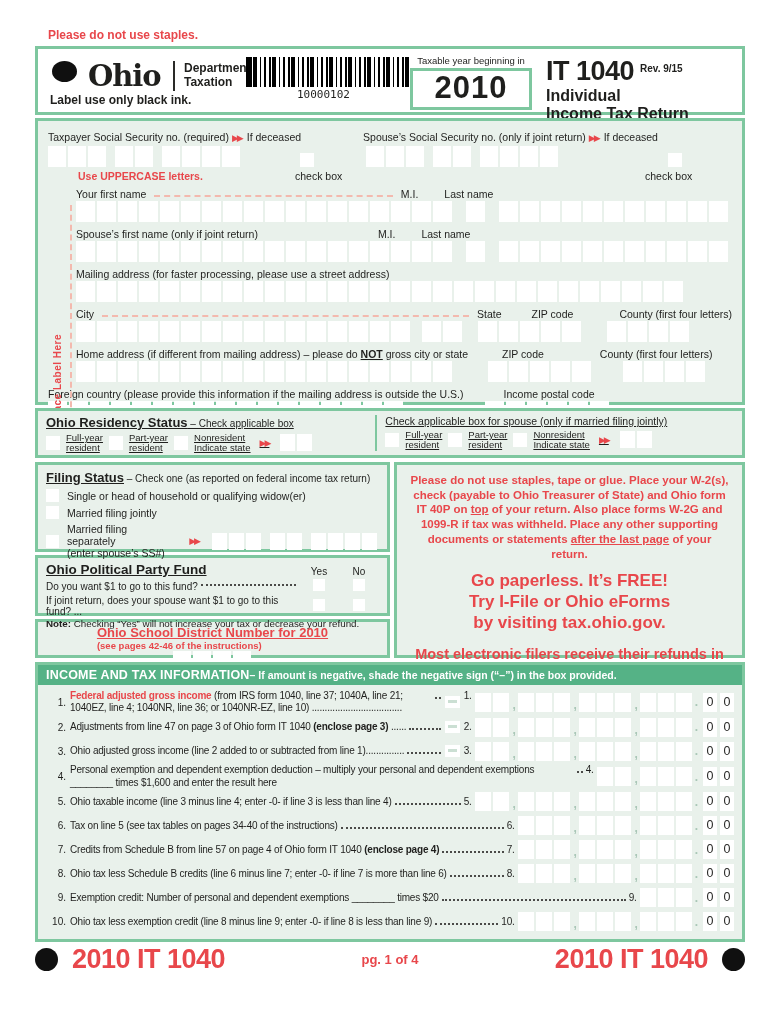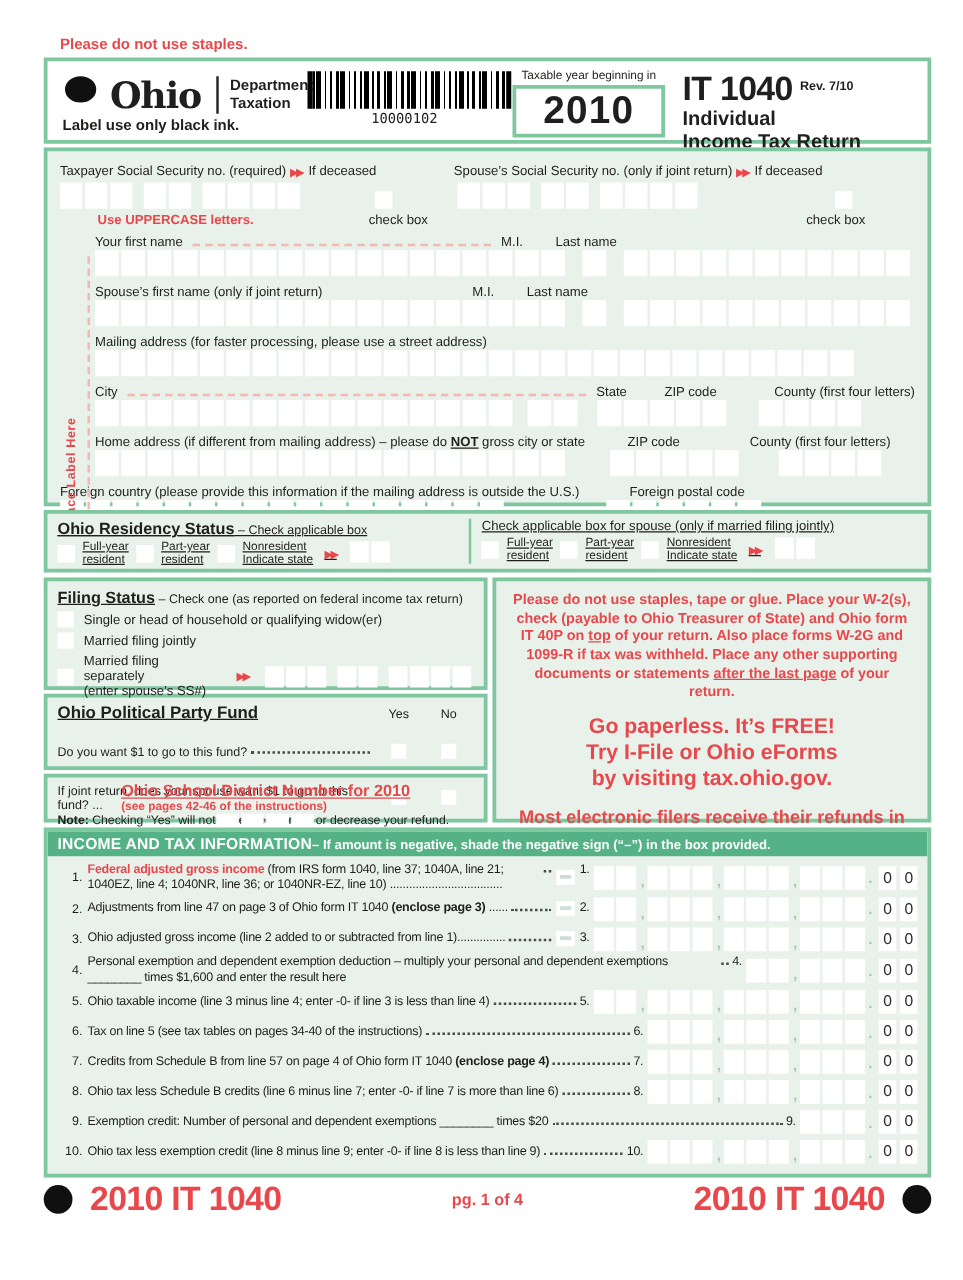--- a/index.html
+++ b/index.html
@@ -75,21 +75,21 @@
   .filing{height:90px;padding:5px 8px;font-size:10.5px;box-sizing:border-box;}
   .ftitle{font-size:13px;font-weight:bold;text-decoration:underline;}
   .fsub{font-size:10px;text-decoration:none;font-weight:normal;}
   .fopt{display:flex;align-items:center;gap:8px;margin-top:4px;}
   .fopt .cb{width:13px;height:13px;}
   .ssn-sm .dbox{width:15px;height:17px;}
   .pol{margin-top:3px;height:61px;padding:4px 8px;font-size:10px;box-sizing:border-box;}
   .polhead{display:flex;align-items:flex-end;}
   .poltitle{flex:1;font-size:13.5px;font-weight:bold;text-decoration:underline;}
   .yn{width:40px;text-align:center;font-size:10px;}
-  .polrow{display:flex;align-items:center;margin-top:18px;justify-content:center;}
+  .polrow{display:flex;align-items:center;margin-top:2px;justify-content:center;}
   .polrow .cbwrap{width:40px;text-align:center;}
   .polrow .cb{width:12px;height:12px;}
   .polnote{margin-top:1px;font-size:9.8px;}
   .school{margin-top:3px;height:39px;padding:3px 8px;box-sizing:border-box;display:flex;align-items:center;flex-direction:column;}
   .schtxt{flex:1;}
   .schtitle{color:#e8474b;font-size:13px;font-weight:bold;text-decoration:underline;}
   .schsub{color:#e8474b;font-size:9.5px;font-weight:bold;}
   .schbx .nbox{width:18px;height:22px;}
 
   
@@ -137,21 +137,21 @@
       <div>Taxation</div>
     </div>
     <div class="barcode"></div>
     <div class="barnum">10000102</div>
     <div class="blackink">Label use only black ink.</div>
     <div class="yearblk">
       <div class="yearlbl">Taxable year beginning in</div>
       <div class="yearbox">2010</div>
     </div>
     <div class="fid">
-      <span class="t1">IT 1040</span><span class="rev">Rev. 7/10</span>
+      <span class="t1">IT 1040</span><span class="rev">Rev. 9/15</span>
       <div class="t2">Individual</div>
       <div class="t2">Income Tax Return</div>
     </div>
   </div>
 
   <div class="tp gsec">
     <div class="placelabel">Place Label Here</div>
     <div class="pinkline"></div>
 
     <div class="row lblrow">
@@ -249,21 +249,21 @@
       <span style="margin-left:56px">County (first four letters)</span>
     </div>
     <div class="row boxrow inset">
       <span><span class="nbox"></span><span class="nbox"></span><span class="nbox"></span><span class="nbox"></span><span class="nbox"></span><span class="nbox"></span><span class="nbox"></span><span class="nbox"></span><span class="nbox"></span><span class="nbox"></span><span class="nbox"></span><span class="nbox"></span><span class="nbox"></span><span class="nbox"></span><span class="nbox"></span><span class="nbox"></span><span class="nbox"></span><span class="nbox"></span></span>
       <span style="margin-left:34px"><span class="nbox"></span><span class="nbox"></span><span class="nbox"></span><span class="nbox"></span><span class="nbox"></span></span>
       <span style="margin-left:30px"><span class="nbox"></span><span class="nbox"></span><span class="nbox"></span><span class="nbox"></span></span>
     </div>
 
     <div class="row lblrow">
       <span>Foreign country (please provide this information if the mailing address is outside the U.S.)</span>
-      <span style="margin-left:40px">Foreign postal code</span>
+      <span style="margin-left:40px">Income postal code</span>
     </div>
     <div class="row boxrow">
       <span><span class="nbox"></span><span class="nbox"></span><span class="nbox"></span><span class="nbox"></span><span class="nbox"></span><span class="nbox"></span><span class="nbox"></span><span class="nbox"></span><span class="nbox"></span><span class="nbox"></span><span class="nbox"></span><span class="nbox"></span><span class="nbox"></span><span class="nbox"></span><span class="nbox"></span><span class="nbox"></span><span class="nbox"></span></span>
       <span style="margin-left:80px"><span class="nbox"></span><span class="nbox"></span><span class="nbox"></span><span class="nbox"></span><span class="nbox"></span><span class="nbox"></span></span>
     </div>
   </div>
 
   <div class="resid gsec">
     <div class="rhalf rleft">
       <div><span class="rtitle">Ohio Residency Status</span><span class="rsub"> – Check applicable box</span></div>

